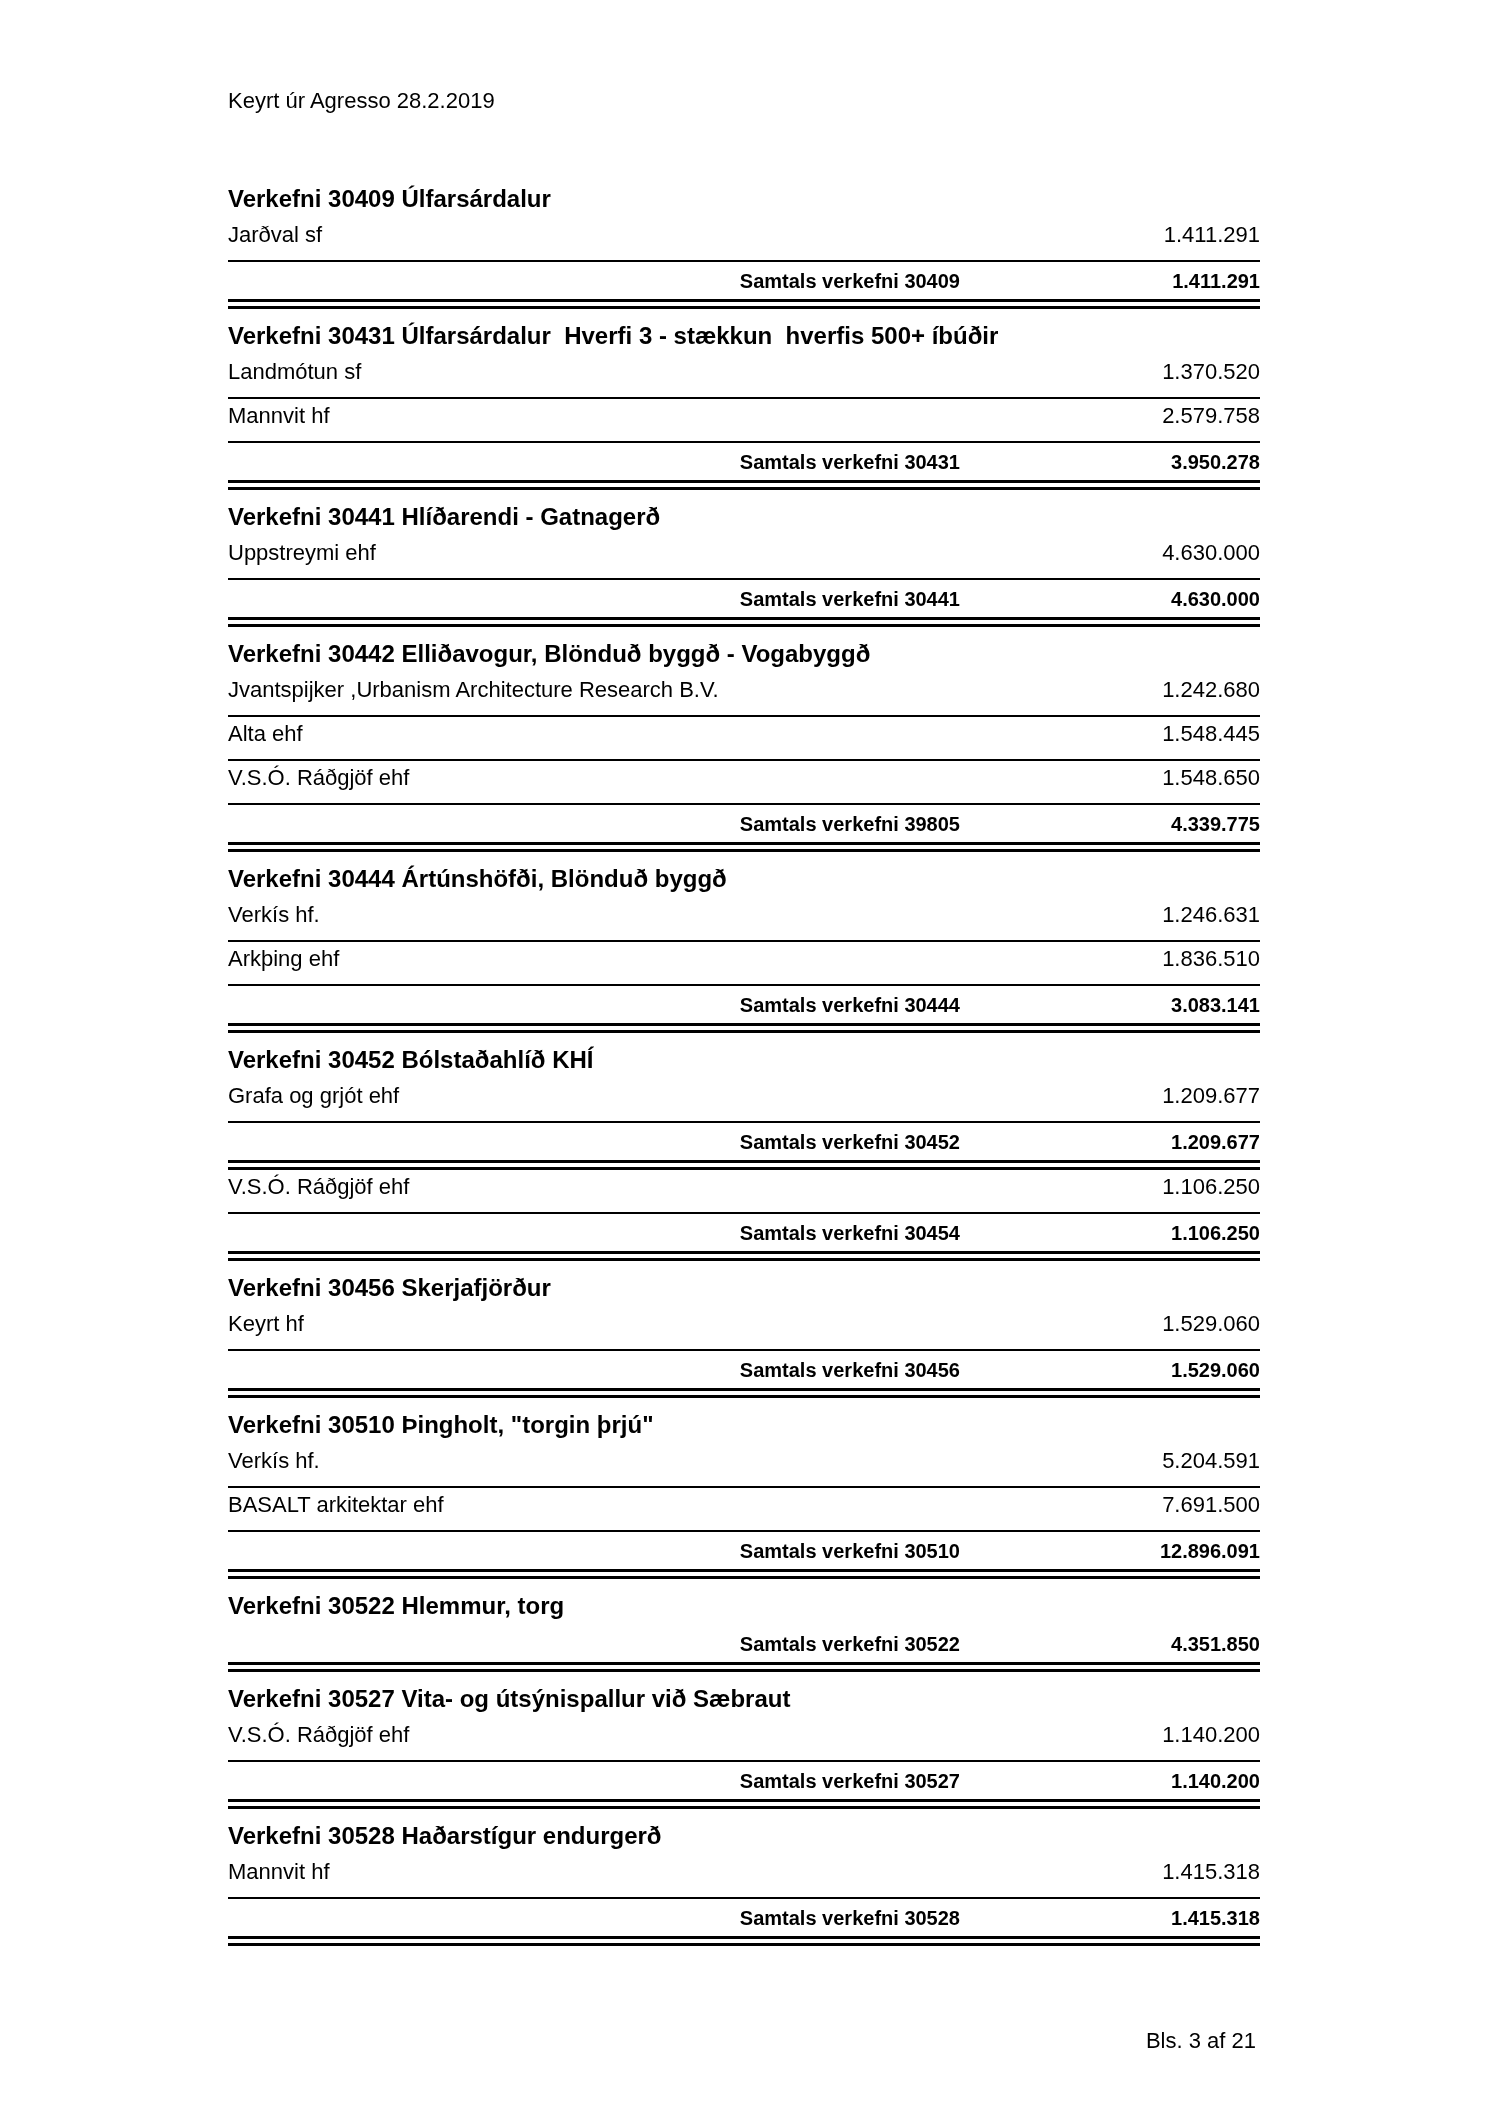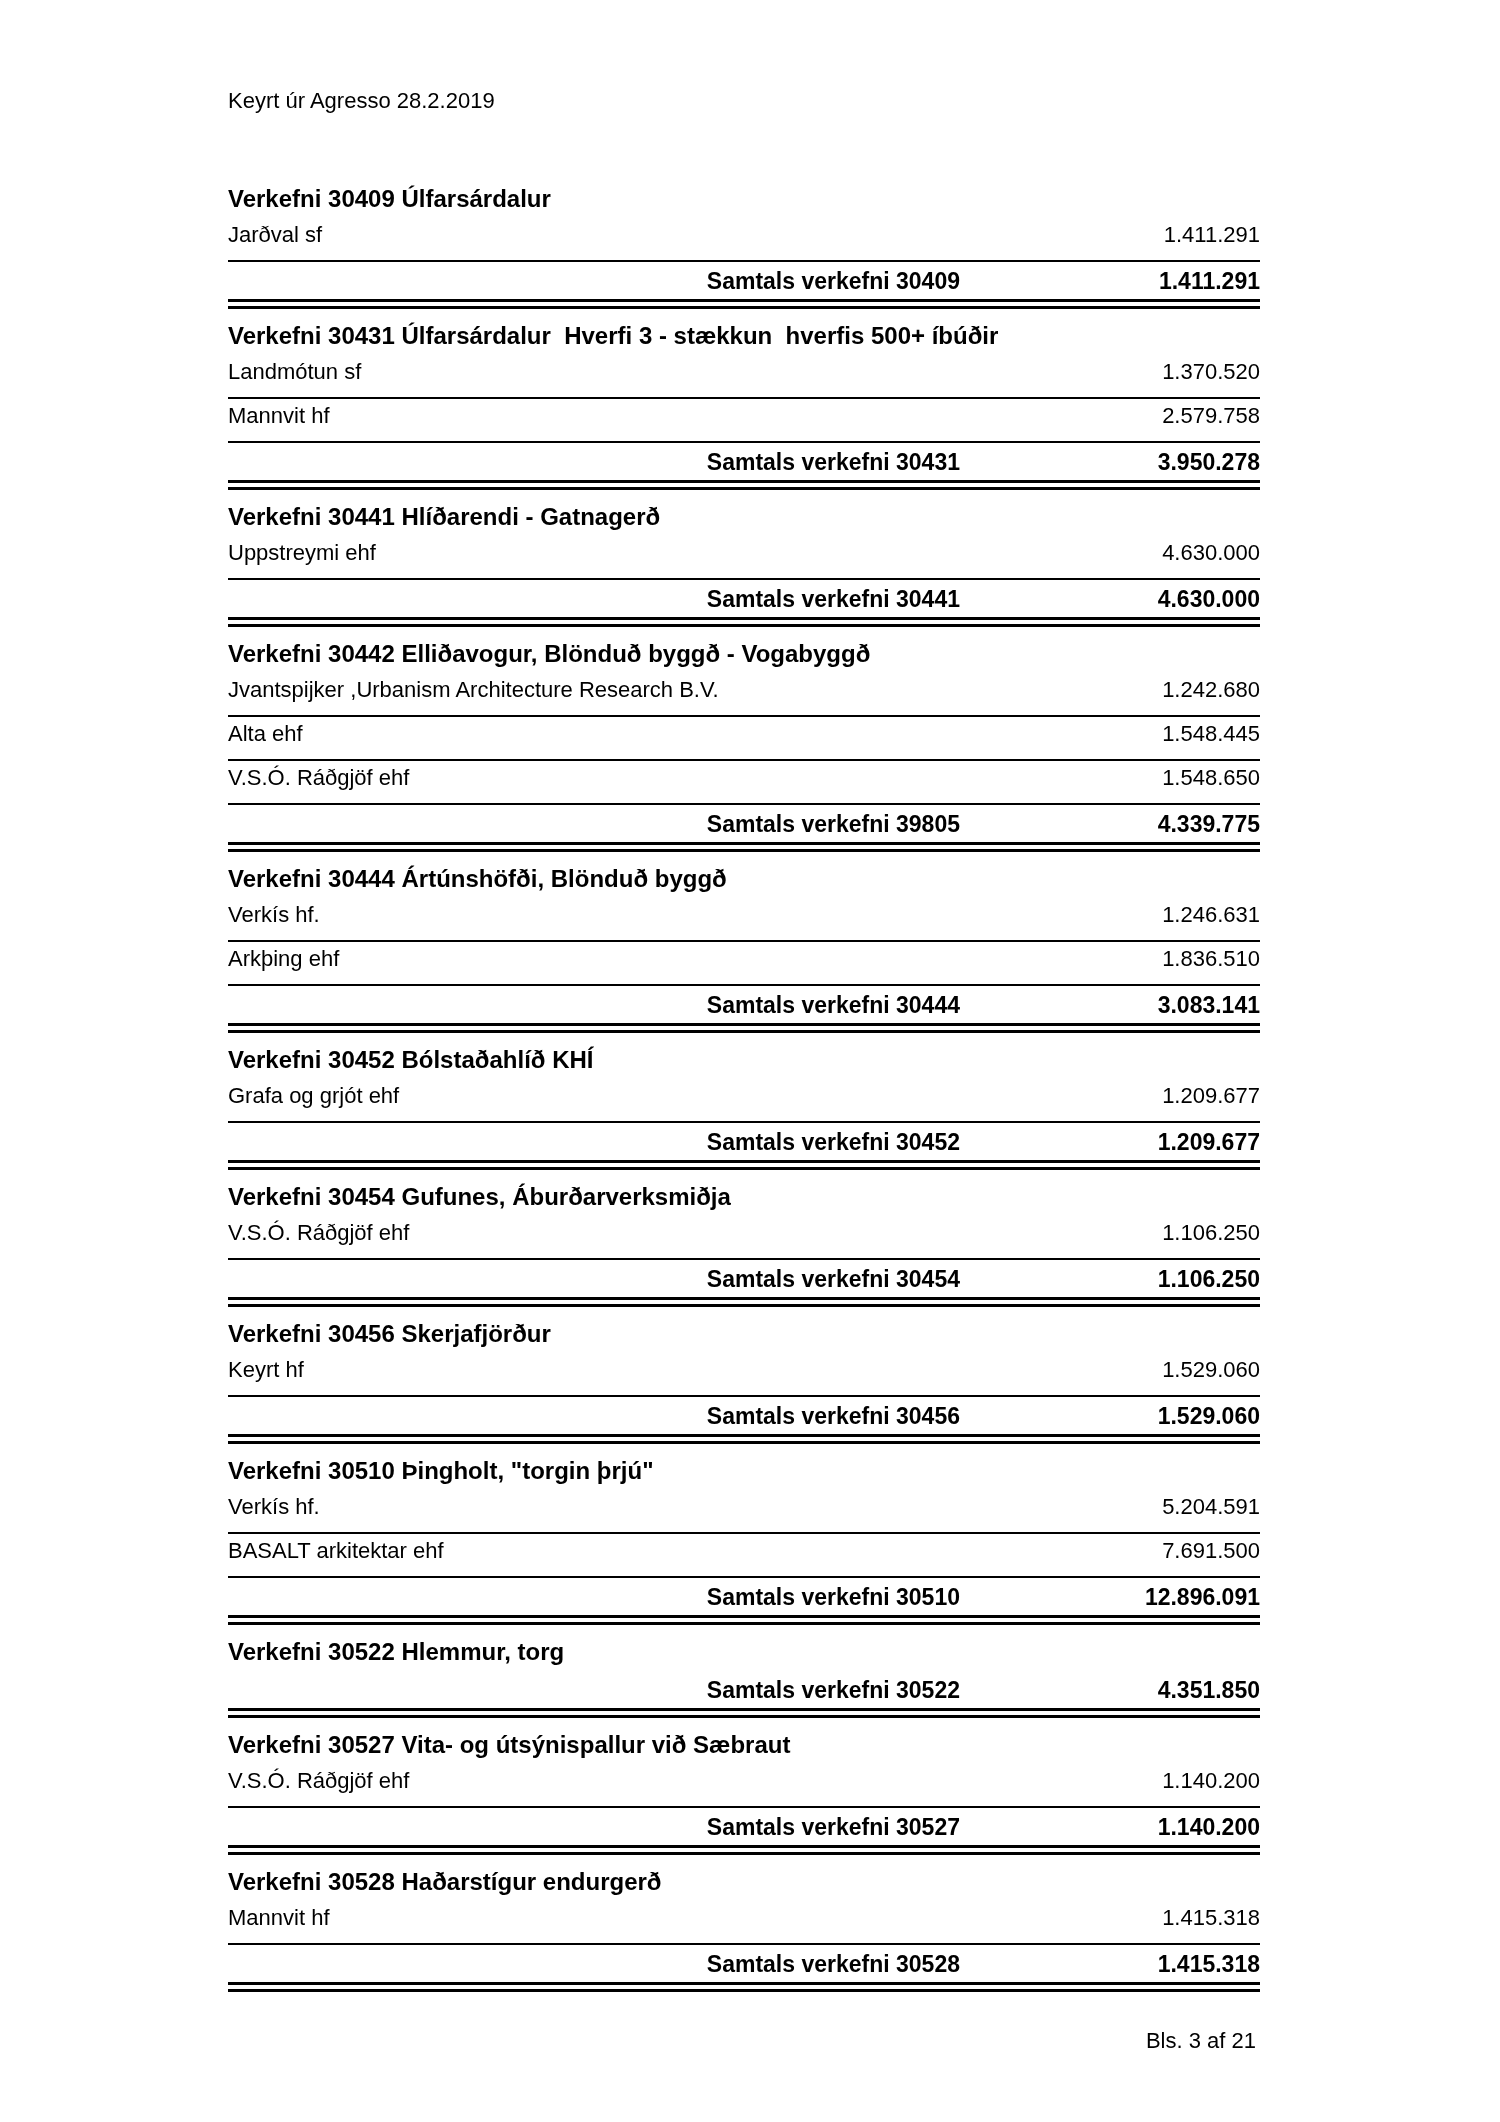--- a/index.html
+++ b/index.html
@@ -41,21 +41,21 @@
     padding-bottom: 10px;
     border-bottom: 2px solid #000;
   }
 
   .vendor-amount { text-align: right; }
 
   .total-row {
     display: flex;
     justify-content: flex-end;
     align-items: baseline;
-    font-size: 23px;
+    font-size: 20px;
     font-weight: bold;
     line-height: 32px;
     padding: 3px 0 2px 0;
   }
 
   .total-amount {
     width: 300px;
     text-align: right;
   }
 
@@ -184,21 +184,20 @@
   </div>
 </div>
     <div class="total-row">
       <span class="total-label">Samtals verkefni 30452</span>
       <span class="total-amount">1.209.677</span>
     </div>
     <div class="double-rule"></div>
   </section>
 
   <section class="project">
-    <h2 class="title">Verkefni 30454 Gufunes, Áburðarverksmiðja</h2>
     <div class="rows">
   <div class="vendor-row">
     <span class="vendor-name">V.S.Ó. Ráðgjöf ehf</span>
     <span class="vendor-amount">1.106.250</span>
   </div>
 </div>
     <div class="total-row">
       <span class="total-label">Samtals verkefni 30454</span>
       <span class="total-amount">1.106.250</span>
     </div>

